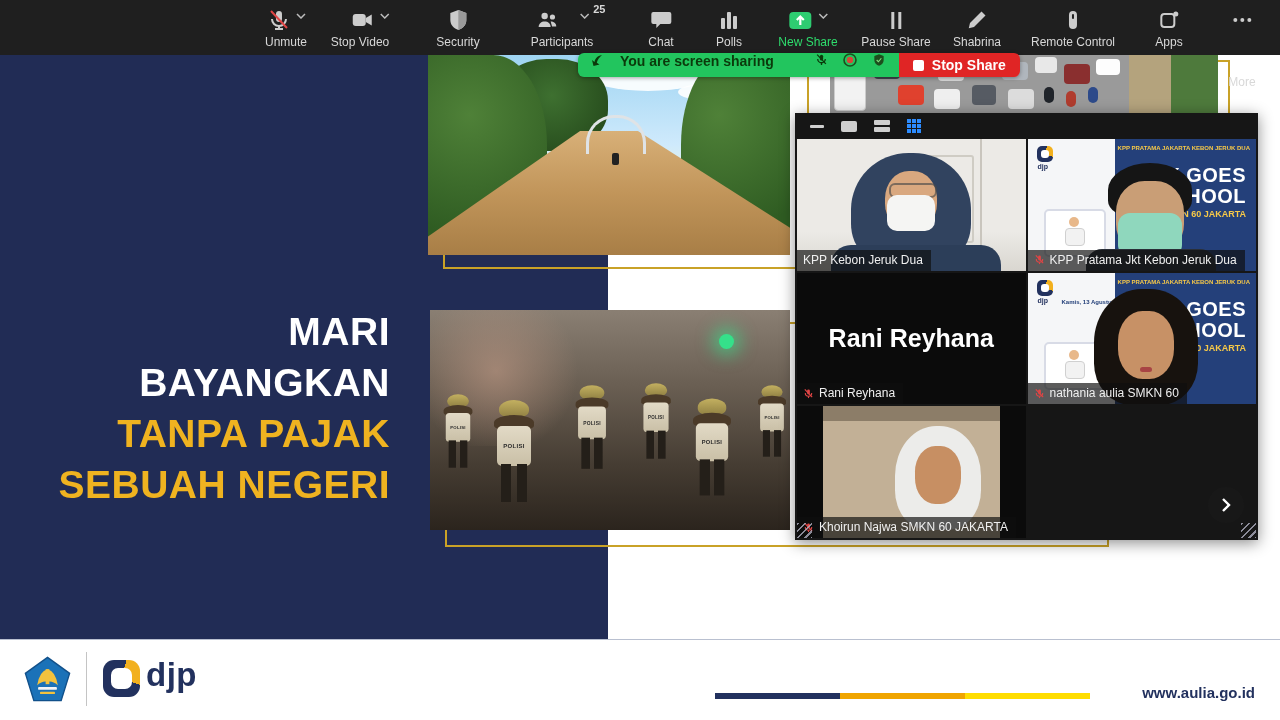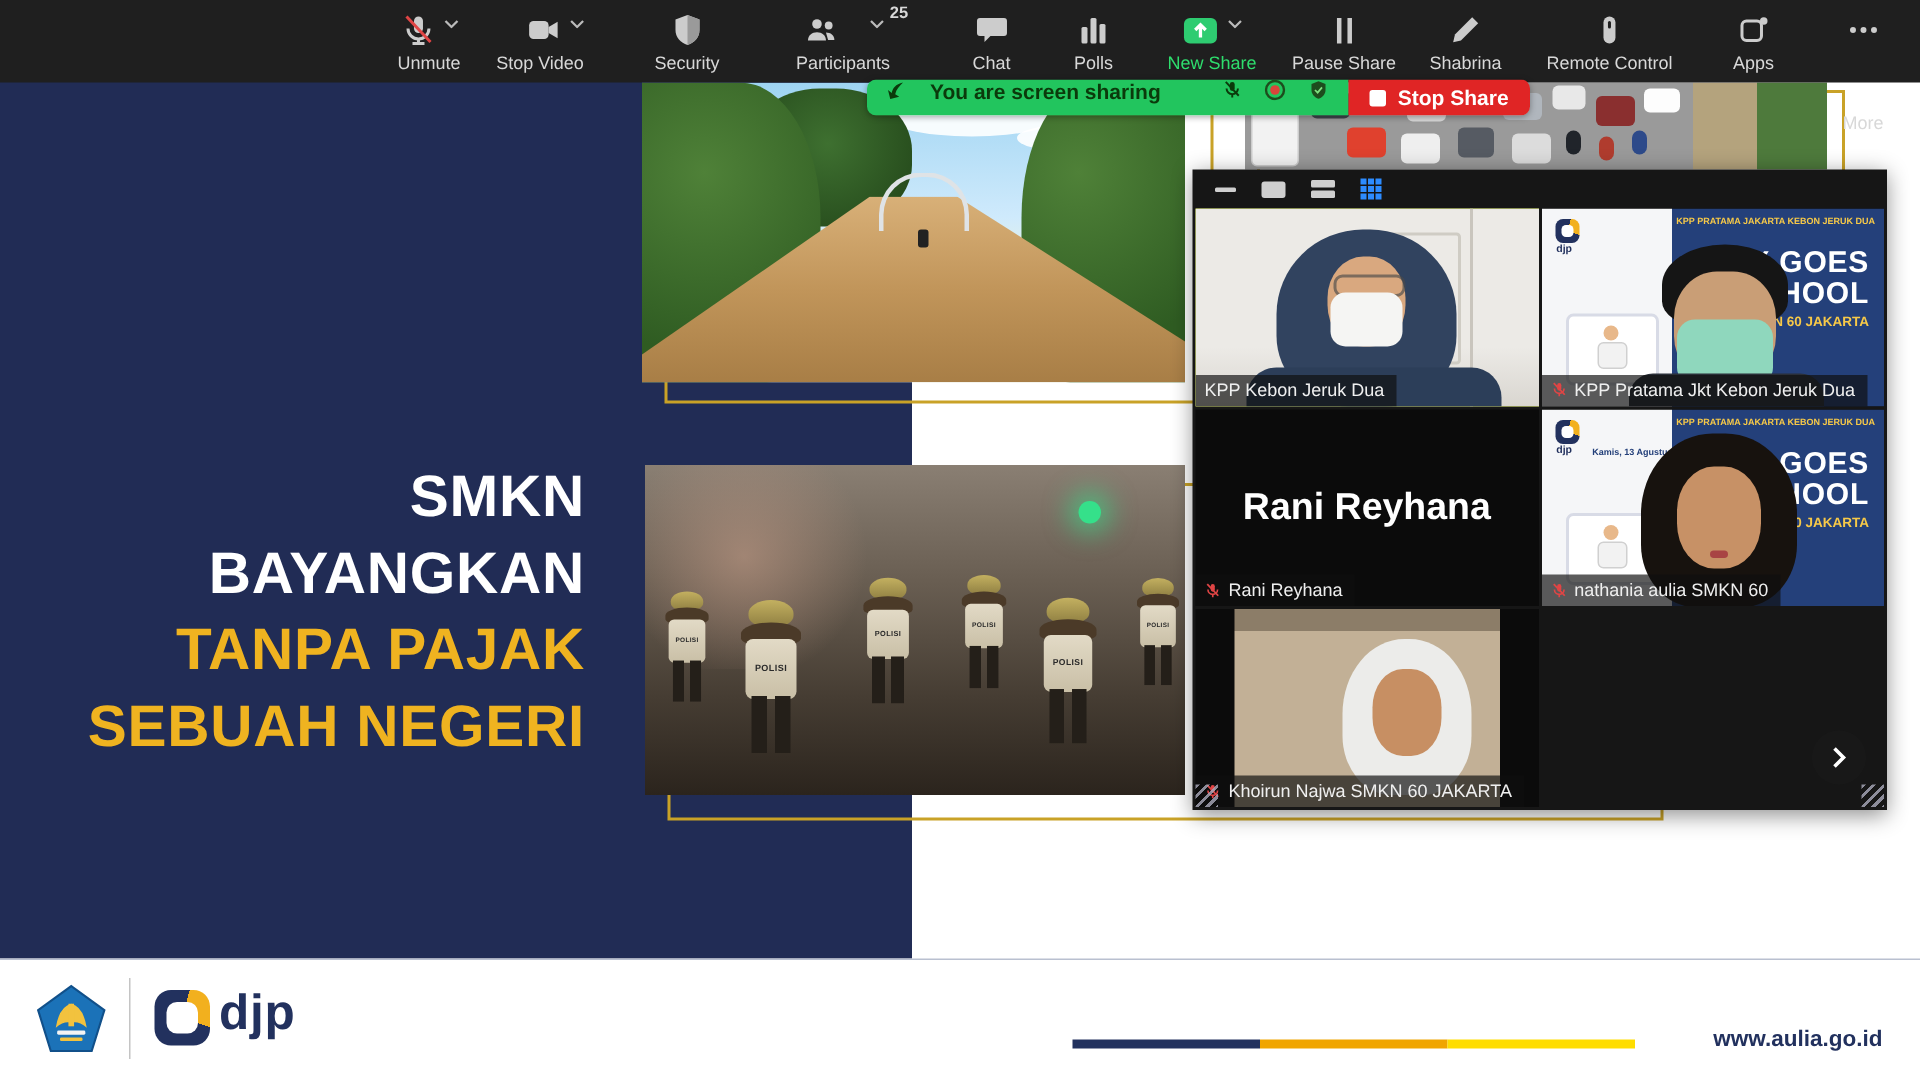--- a/index.html
+++ b/index.html
@@ -261,21 +261,21 @@
       <div class="car" style="left:68px;top:30px;width:26px;height:20px;background:#e0412e;"></div>
       <div class="car" style="left:104px;top:34px;width:26px;height:20px;background:#efefef;"></div>
       <div class="car" style="left:142px;top:30px;width:24px;height:20px;background:#565b63;"></div>
       <div class="car" style="left:178px;top:34px;width:26px;height:20px;background:#dcdcdc;"></div>
       <div class="car" style="left:214px;top:32px;width:10px;height:16px;background:#20242a;border-radius:5px;"></div>
       <div class="car" style="left:236px;top:36px;width:10px;height:16px;background:#b03c2e;border-radius:5px;"></div>
       <div class="car" style="left:258px;top:32px;width:10px;height:16px;background:#2d4a8a;border-radius:5px;"></div>
     </div>
 
     <div class="headline">
-      <div class="hl-white">SMKN</div>
+      <div class="hl-white">MARI</div>
       <div class="hl-white">BAYANGKAN</div>
       <div class="hl-gold">TANPA PAJAK</div>
       <div class="hl-gold">SEBUAH NEGERI</div>
     </div>
 
     <div class="footer">
       <svg class="kemenkeu" viewBox="0 0 100 100">
         <polygon points="50,3 97,37 79,95 21,95 3,37" fill="#1b72b8" stroke="#11508a" stroke-width="3"></polygon>
         <path d="M28,62 Q33,32 50,28 Q67,32 72,62 Q60,52 50,55 Q40,52 28,62 Z" fill="#f2c23e"></path>
         <rect x="46" y="28" width="8" height="32" fill="#f2c23e"></rect>

